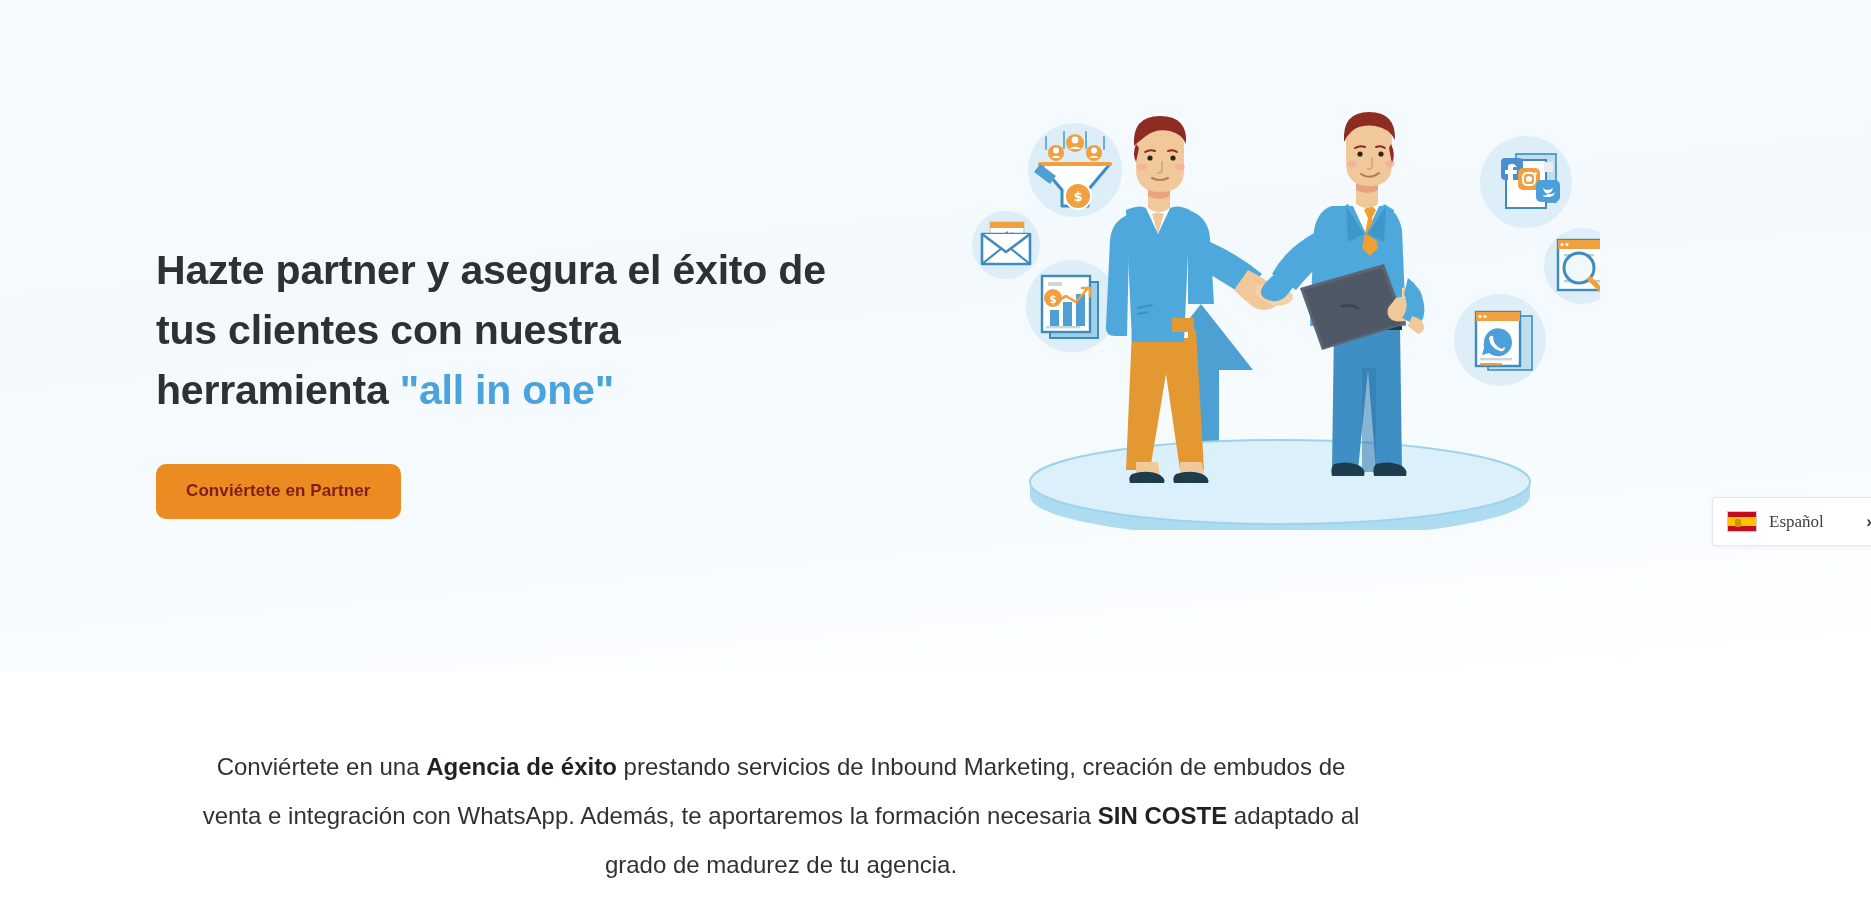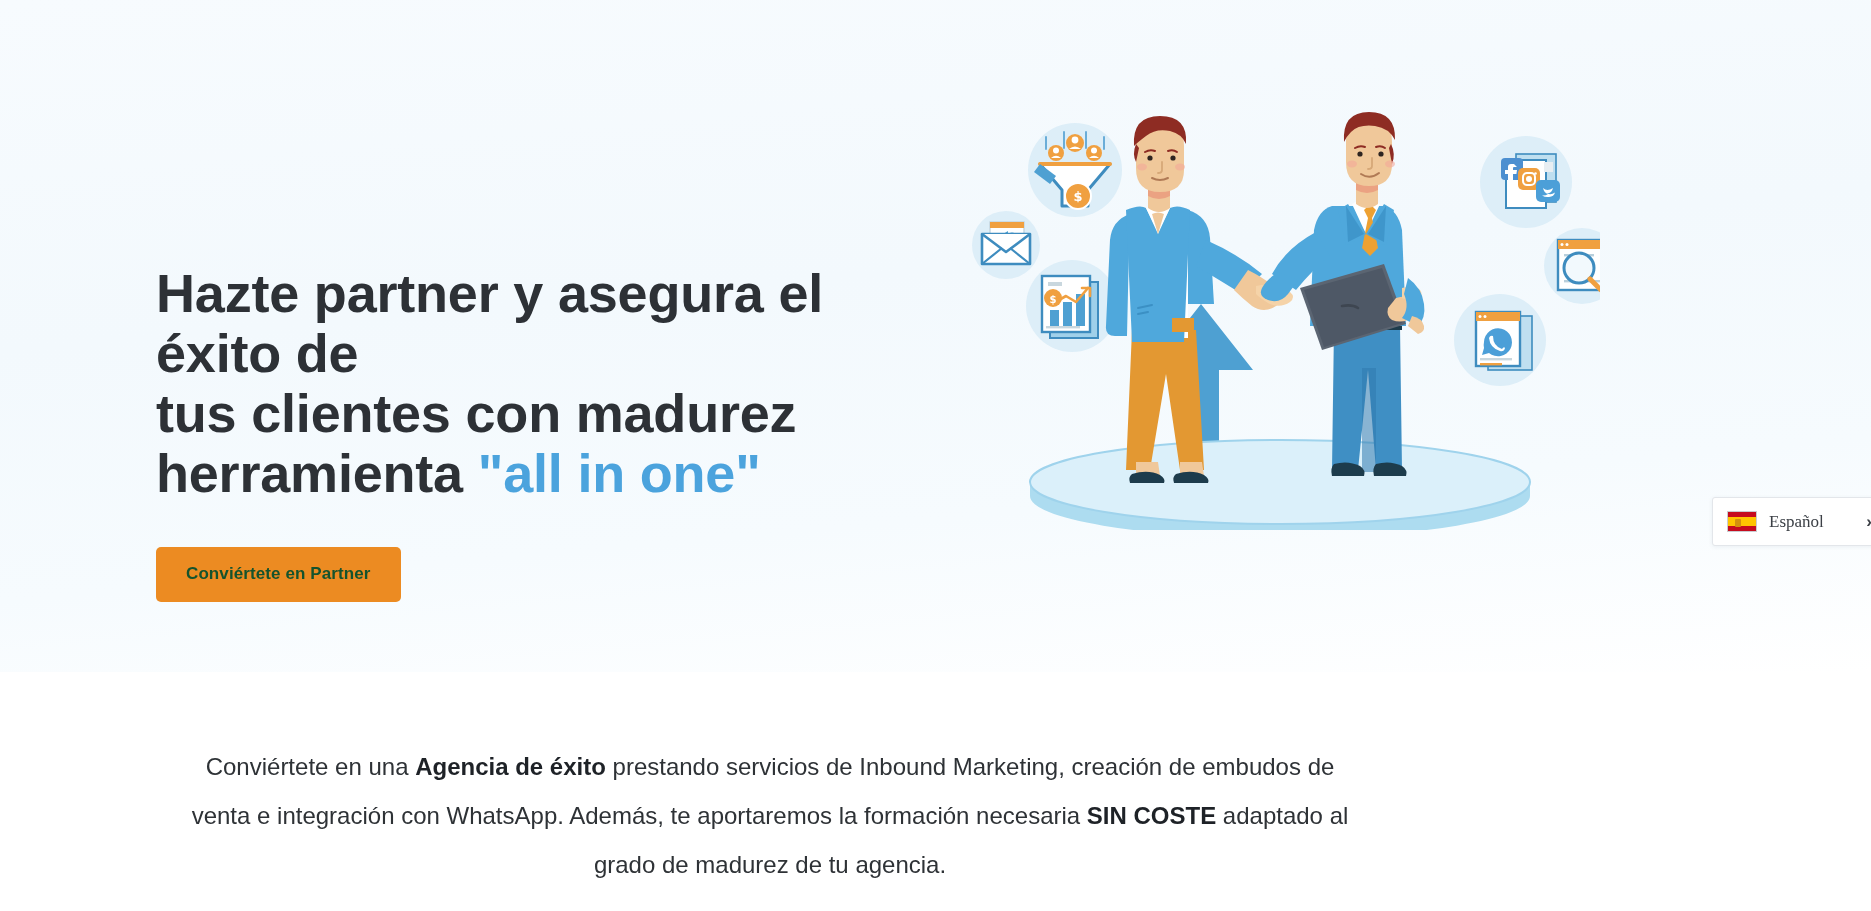--- a/index.html
+++ b/index.html
@@ -19,39 +19,38 @@
     background:linear-gradient(175deg,#f7fbfe 0%,#f3f9fd 42%,#f6fbfe 72%,#ffffff 100%);
     overflow:hidden;
   }
   .hero-inner {
     position:absolute; left:0; top:0; width:1871px; height:672px;
   }
 
   
   .copy { position:absolute; left:156px; top:240px; width:790px; }
   .headline {
-    font-size:54px;
+    font-size:41px;
     line-height:60px;
     font-weight:bold;
     color:#2d3136;
     letter-spacing:-0.2px;
     font-stretch:condensed;
-    margin-top:23px;
   }
   .headline .hl-accent { color:#4ba3dd; }
   .cta {
     display:inline-block;
     margin-top:44px;
     background:#ec8b22;
-    color:#14532d;
+    color:#7f1d1d;
     font-size:17px;
     font-weight:bold;
     padding:17px 30px 18px 30px;
     border:none;
-    border-radius:5px;
+    border-radius:10px;
     cursor:pointer;
     letter-spacing:0.1px;
     font-stretch:condensed;
   }
 
   
   .illus { position:absolute; left:960px; top:110px; width:640px; height:420px; }
   .illus svg { display:block; width:640px; height:420px; }
 
   
@@ -82,21 +81,21 @@
     width:6px; height:8px;
     background:#d4900d;
     border-radius:1px;
   }
   .lang-label { font-size:17px; color:#3c4046; white-space:nowrap;font-family:Liberation Serif, serif; }
   .lang-chevron { font-size:17px; color:#3c4046; font-weight:bold; margin-left:auto; }
 
   
   .blurb {
     position:absolute;
-    left:5px; top:742px;
+    left:16px; top:742px;
     width:1530px;
     text-align:center;
   }
   .blurb p {
     font-size:24px;
     line-height:49px;
     color:#2e3236;
     max-width:1180px;
     margin:0 auto;
     font-stretch:condensed;
@@ -105,21 +104,21 @@
 </style>
 </head>
 <body>
 
 <section class="hero">
   <div class="hero-inner">
 
     <div class="copy">
       <h1 class="headline">
         <span>Hazte partner y asegura el éxito de</span><br>
-        <span>tus clientes con madurez</span><br>
+        <span>tus clientes con nuestra</span><br>
         <span>herramienta </span><span class="hl-accent">"all in one"</span>
       </h1>
       <button class="cta">Conviértete en Partner</button>
     </div>
 
     <div class="illus">
       <svg viewBox="0 0 640 420" xmlns="http://www.w3.org/2000/svg">
         <defs>
           <clipPath id="discClip">
               <ellipse cx="320" cy="372" rx="250" ry="42"></ellipse>

